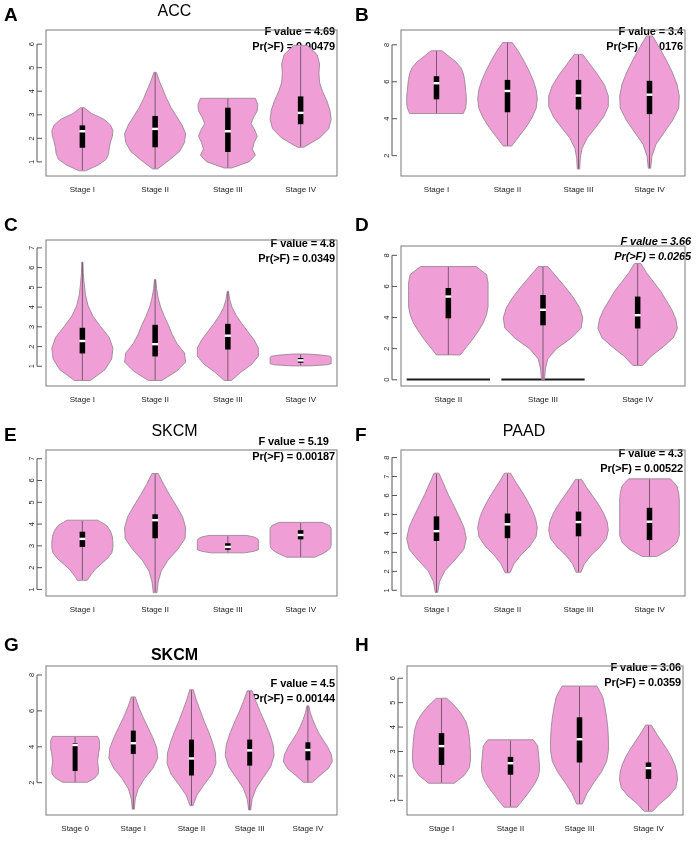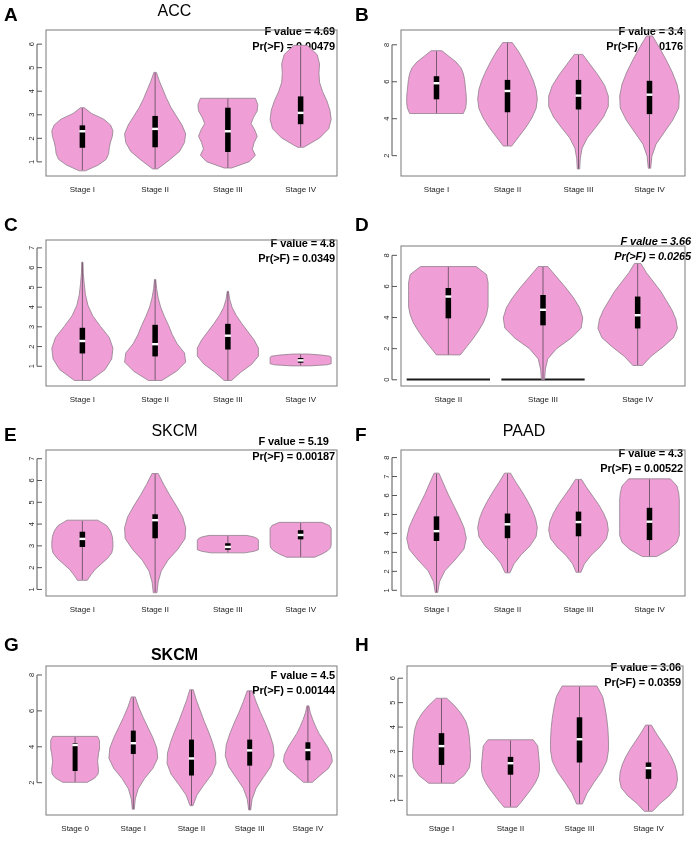--- a/index.html
+++ b/index.html
@@ -245,21 +245,21 @@
         <path d="M 307.66 136.56 L 320.18 129.49 L 327.93 122.43 L 330.32 115.36 L 330.32 108.29 L 330.32 101.22 L 330.32 94.16 L 330.32 87.09 L 330.32 80.02 L 329.72 72.96 L 327.93 65.89 L 321.37 58.82 L 279.63 58.82 L 273.07 65.89 L 271.28 72.96 L 270.68 80.02 L 270.68 87.09 L 270.68 94.16 L 270.68 101.22 L 270.68 108.29 L 270.68 115.36 L 273.07 122.43 L 280.82 129.49 L 293.34 136.56 Z" class="violin"></path>
         <line x1="300.5" x2="300.5" y1="136.1818181818182" y2="59.38961038961041" class="vline"></line>
         <rect x="297.75" y="87.83116883116884" width="5.5" height="32.23376623376622" class="box"></rect>
         <rect x="297.45" y="100.47272727272728" width="6.1" height="2.4" class="median"></rect>
         <text x="300.5" y="192" class="xlab" text-anchor="middle">Stage IV</text>
       </svg>
     </div>
     <div class="panel">
       <div class="panel-letter" style="left: 4px;">G</div>
       <div class="panel-title" style="top: 16px; font-weight: bold;">SKCM</div>
-      <div class="stats" style="right: 14px; top: 38px;">
+      <div class="stats" style="right: 14px; top: 46px;">
         <div>F value = 4.5</div>
         <div>Pr(&gt;F) = 0.00144</div>
       </div>
       <svg width="349" height="221" class="plotwrap">
         <rect x="46" y="36" width="291" height="149" class="frame"></rect>
         <path d="M 37 152.6867469879518 L 37 44.97590361445784 M 37 152.6867469879518 L 42 152.6867469879518 M 37 116.7831325301205 L 42 116.7831325301205 M 37 80.87951807228916 L 42 80.87951807228916 M 37 44.97590361445784 L 42 44.97590361445784" class="axis-line"></path>
         <text x="32" y="152.6867469879518" class="ticklab" text-anchor="middle" dominant-baseline="middle" transform="rotate(-90 32 152.6867469879518)">2</text>
         <text x="32" y="116.7831325301205" class="ticklab" text-anchor="middle" dominant-baseline="middle" transform="rotate(-90 32 116.7831325301205)">4</text>
         <text x="32" y="80.87951807228916" class="ticklab" text-anchor="middle" dominant-baseline="middle" transform="rotate(-90 32 80.87951807228916)">6</text>
         <text x="32" y="44.97590361445784" class="ticklab" text-anchor="middle" dominant-baseline="middle" transform="rotate(-90 32 44.97590361445784)">8</text>

